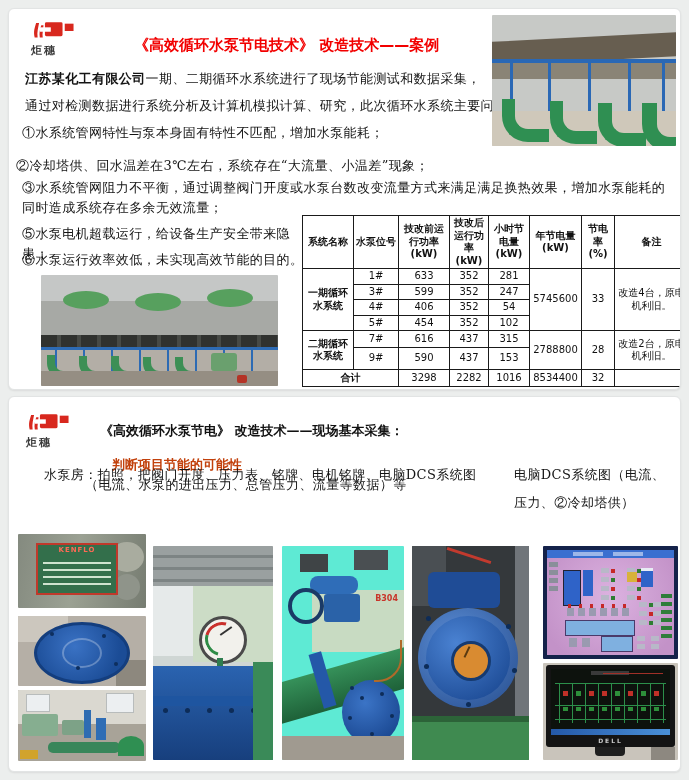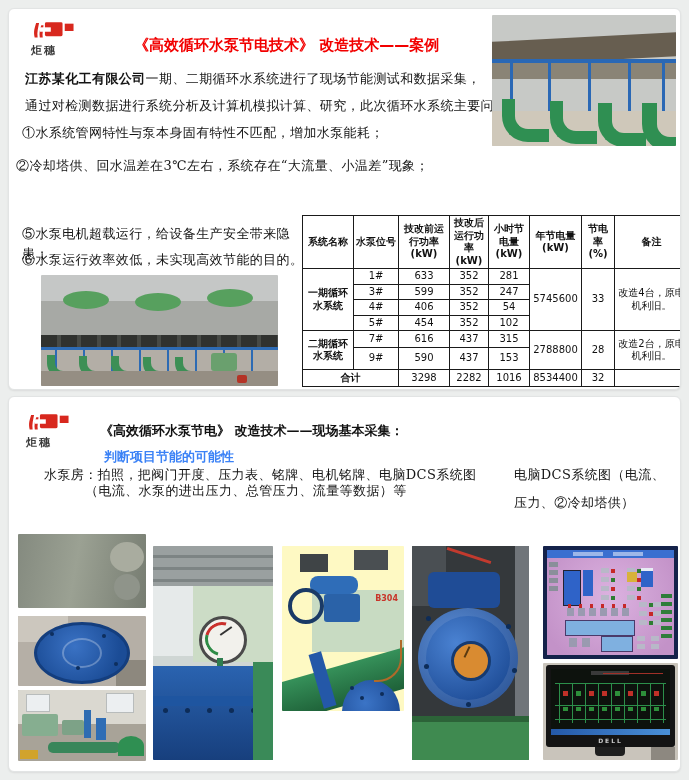--- a/index.html
+++ b/index.html
@@ -9,21 +9,21 @@
          border:1px solid #e2e4e4;border-radius:6px;overflow:hidden;
          box-shadow:0 1px 2px rgba(0,0,0,.08);box-sizing:border-box}
   
   .logo{position:absolute;width:56px}
   .logo svg{display:block;width:44px;height:24px}
   .logo-tx{font:bold 11px/1.1 "DejaVu Sans",sans-serif;color:#3a3a3a;margin-top:2px;letter-spacing:2px}
   
   .txt{position:absolute;margin:0;font:13px/1.5 "DejaVu Serif",serif;color:#141414;letter-spacing:.4px}
   .h-red{position:absolute;margin:0;font:bold 15px/1.2 "DejaVu Sans",sans-serif;color:#f20000}
   .h-black{position:absolute;margin:0;font:bold 13px/1.2 "DejaVu Sans",sans-serif;color:#111}
-  .h-sub{position:absolute;margin:4px;font:bold 13px/1.2 "DejaVu Sans",sans-serif;color:#3b82f6}
+  .h-sub{position:absolute;margin:12px;font:bold 13px/1.2 "DejaVu Sans",sans-serif;color:#c2410c}
   
   .tblwrap{position:absolute}
   .tbl{border-collapse:collapse;table-layout:fixed;width:386px;color:#111}
   .tbl th,.tbl td{border:1px solid #1a1a1a;text-align:center;vertical-align:middle;
        padding:1px 2px;font-size:10px;line-height:1.25;font-family:"DejaVu Sans",sans-serif;overflow:hidden}
   .tbl th{font-weight:bold}
   .b{font-weight:bold}
   .note{text-align:left;padding:1px 3px}
   
   .ph{position:absolute;overflow:hidden;border-radius:1px;background:#b9bbb8}
@@ -44,20 +44,21 @@
     </svg>
     <div class="logo-tx">炬穗</div>
   </div>
 
   <h1 class="h-red" style="left:125px;top:27px">《高效循环水泵节电技术》 改造技术——案例</h1>
 
   <p class="txt" style="left:16px;top:60px"><b>江苏某化工有限公司</b><span>一期、二期循环水系统进行了现场节能测试和数据采集，</span></p>
   <p class="txt" style="left:16px;top:87px">通过对检测数据进行系统分析及计算机模拟计算、研究，此次循环水系统主要问题：</p>
   <p class="txt" style="left:13px;top:114px">①水系统管网特性与泵本身固有特性不匹配，增加水泵能耗；</p>
   <p class="txt" style="left:7px;top:147px">②冷却塔供、回水温差在3℃左右，系统存在“大流量、小温差”现象；</p>
+  <p class="txt" style="left:13px;top:169px;width:655px">③水系统管网阻力不平衡，通过调整阀门开度或水泵台数改变流量方式来满足满足换热效果，增加水泵能耗的同时造成系统存在多余无效流量；</p>
   <p class="txt" style="left:13px;top:215px;width:282px">⑤水泵电机超载运行，给设备生产安全带来隐患；</p>
   <p class="txt" style="left:13px;top:241px;width:282px">⑥水泵运行效率效低，未实现高效节能的目的。</p>
 
   <div class="ph" style="left:483px;top:6px;width:184px;height:131px;background:#c7c9c6">
     <i style="left:0;top:22px;width:184px;height:24px;background:#675e50;transform:skewY(-3deg)"></i>
     <i style="left:0;top:44px;width:184px;height:20px;background:#8a8476"></i>
     <i style="left:0;top:44px;width:184px;height:4px;background:#2a68b5"></i>
     <i style="left:18px;top:46px;width:3px;height:52px;background:#2a68b5;box-shadow:38px 0 #2a68b5,78px 0 #2a68b5,118px 0 #2a68b5,152px 0 #2a68b5"></i>
     <i style="left:0;top:96px;width:184px;height:35px;background:#cfc8ba"></i>
     <i style="left:10px;top:84px;width:34px;height:30px;border-left:13px solid #2f8f52;border-bottom:13px solid #2f8f52;border-bottom-left-radius:26px"></i>
@@ -176,27 +177,31 @@
       <rect x="12" y="8" width="15" height="6" fill="#ffffff"></rect>
       <rect x="46" y="3" width="12" height="10" fill="#d8281e"></rect>
     </svg>
     <div class="logo-tx">炬穗</div>
   </div>
 
   <h1 class="h-black" style="left:91px;top:26px">《高效循环水泵节电》 改造技术——现场基本采集：</h1>
   <h2 class="h-sub" style="left:91px;top:48px">判断项目节能的可能性</h2>
 
   <p class="txt" style="left:35px;top:68px">水泵房：拍照，把阀门开度、压力表、铭牌、电机铭牌、电脑DCS系统图</p>
-  <p class="txt" style="left:76px;top:84px">（电流、水泵的进出压力、总管压力、流量等数据）等</p>
+  <p class="txt" style="left:76px;top:78px">（电流、水泵的进出压力、总管压力、流量等数据）等</p>
   <p class="txt" style="left:505px;top:68px">电脑DCS系统图（电流、</p>
   <p class="txt" style="left:505px;top:96px">压力、②冷却塔供）</p>
 
   <div class="ph" style="left:9px;top:137px;width:128px;height:74px;background:linear-gradient(100deg,#848a7f,#9ba193 45%,#767c71)">
     <i style="left:92px;top:8px;width:34px;height:30px;border-radius:50%;background:#a9ac9f"></i>
     <i style="left:96px;top:40px;width:26px;height:26px;border-radius:50%;background:#8f948a"></i>
+    <i style="left:18px;top:9px;width:78px;height:48px;background:#336f4b;border:2px solid #c0392b">
+      <em style="left:0;top:1px;width:78px;text-align:center;font:bold 7px/8px 'DejaVu Sans',sans-serif;color:#ff6a55;letter-spacing:1px">KENFLO</em>
+      <i style="left:5px;top:12px;width:68px;height:32px;background:repeating-linear-gradient(#336f4b 0 5px,#cfe3cf 5px 7px)"></i>
+    </i>
   </div>
 
   <div class="ph" style="left:9px;top:219px;width:128px;height:70px;background:#b5afa6">
     <i style="left:0;top:0;width:50px;height:26px;background:#ccc7be"></i>
     <i style="left:98px;top:44px;width:30px;height:26px;background:#8d887e"></i>
     <i style="left:16px;top:6px;width:90px;height:56px;border-radius:50%;background:radial-gradient(circle at 42% 38%,#3a72c4,#1b4c96 72%);border:3px solid #143e7e"></i>
     <i style="left:44px;top:22px;width:36px;height:26px;border-radius:50%;border:2px solid rgba(255,255,255,.28)"></i>
     <i style="left:32px;top:16px;width:4px;height:4px;border-radius:50%;background:#0e2f5e;box-shadow:52px 2px #0e2f5e,26px 34px #0e2f5e,64px 30px #0e2f5e"></i>
   </div>
 
@@ -220,21 +225,21 @@
     <i style="left:46px;top:70px;width:42px;height:42px;border-radius:50%;background:#f2f1ec;border:3px solid #4a4a4a"></i>
     <i style="left:52px;top:76px;width:28px;height:28px;border-radius:50%;border-left:3px solid #2e8b46;border-top:3px solid #c9302c;border-right:3px solid transparent;border-bottom:3px solid transparent;transform:rotate(-30deg)"></i>
     <i style="left:66px;top:84px;width:14px;height:2px;background:#333;transform:rotate(-35deg)"></i>
     <i style="left:64px;top:112px;width:6px;height:44px;background:#2e7d4f"></i>
     <i style="left:0;top:120px;width:120px;height:94px;background:linear-gradient(#2a63b0,#173f7d)"></i>
     <i style="left:0;top:150px;width:120px;height:10px;background:#1e55a0"></i>
     <i style="left:10px;top:162px;width:5px;height:5px;border-radius:50%;background:#0d2c58;box-shadow:22px 0 #0d2c58,44px 0 #0d2c58,66px 0 #0d2c58,88px 0 #0d2c58"></i>
     <i style="left:100px;top:116px;width:20px;height:98px;background:#3a8a58"></i>
   </div>
 
-  <div class="ph" style="left:273px;top:149px;width:122px;height:165px;background:#fef9c3">
+  <div class="ph" style="left:273px;top:149px;width:122px;height:214px;background:#5eead4">
     <i style="left:18px;top:8px;width:28px;height:18px;background:#3f4446"></i>
     <i style="left:72px;top:4px;width:34px;height:20px;background:#4a4f52"></i>
     <i style="left:30px;top:44px;width:92px;height:62px;background:#c8dbc2"></i>
     <em style="right:6px;top:48px;font:bold 8px/9px 'DejaVu Sans',sans-serif;color:#c8352a">B304</em>
     <i style="left:28px;top:30px;width:48px;height:18px;border-radius:8px;background:#2f6db8"></i>
     <i style="left:42px;top:48px;width:36px;height:28px;background:#2a62a8;border-radius:3px"></i>
     <i style="left:6px;top:42px;width:28px;height:28px;border-radius:50%;border:4px solid #1a3a66"></i>
     <i style="left:-24px;top:118px;width:180px;height:40px;background:linear-gradient(#36915a,#1e6138);transform:rotate(-16deg)"></i>
     <i style="left:34px;top:106px;width:13px;height:56px;background:#2458a8;transform:rotate(-16deg)"></i>
     <i style="left:60px;top:134px;width:58px;height:64px;border-radius:50%;background:radial-gradient(circle at 40% 36%,#3b74c6,#1c4a94 75%)"></i>

